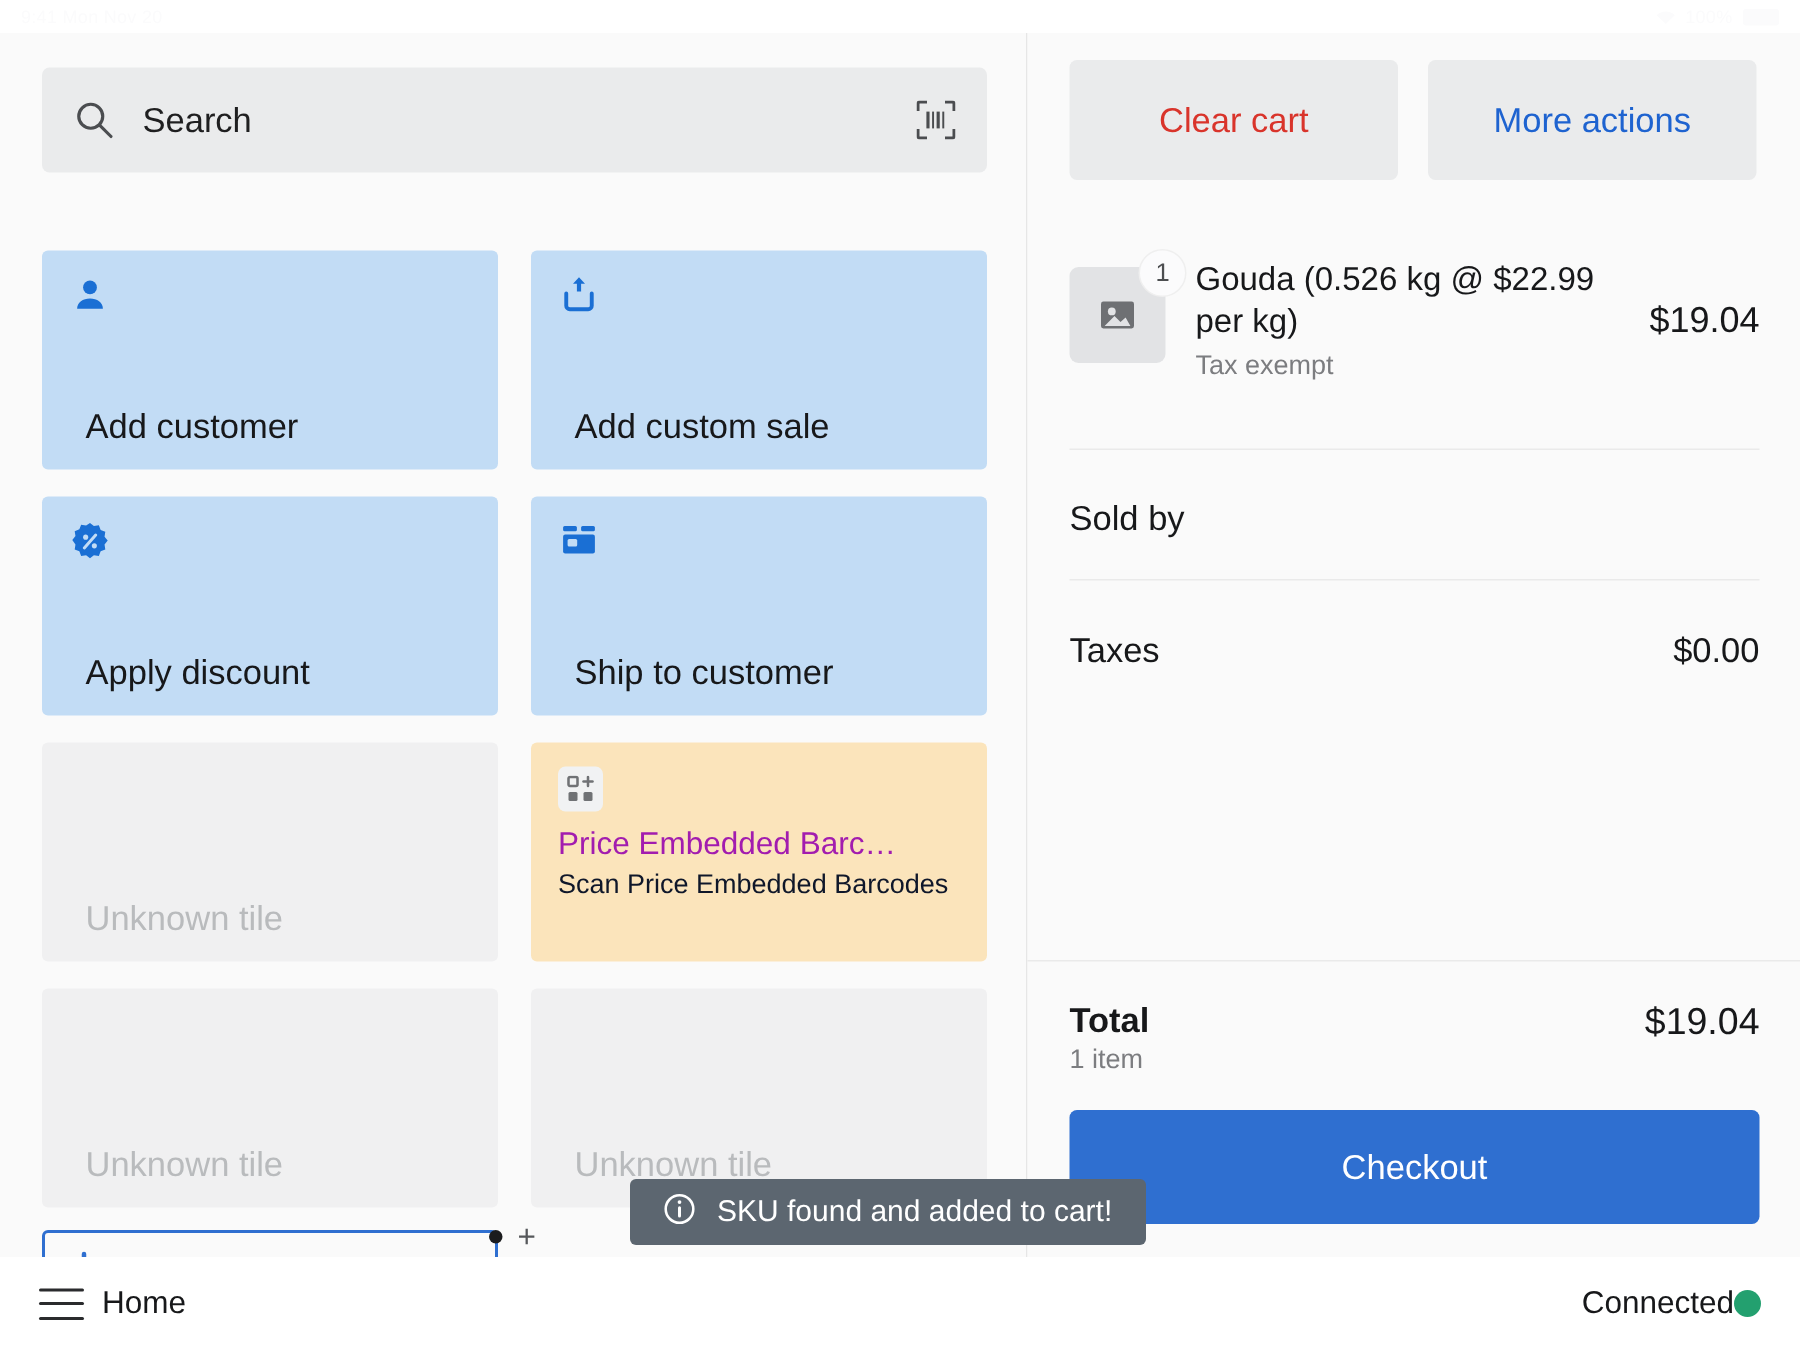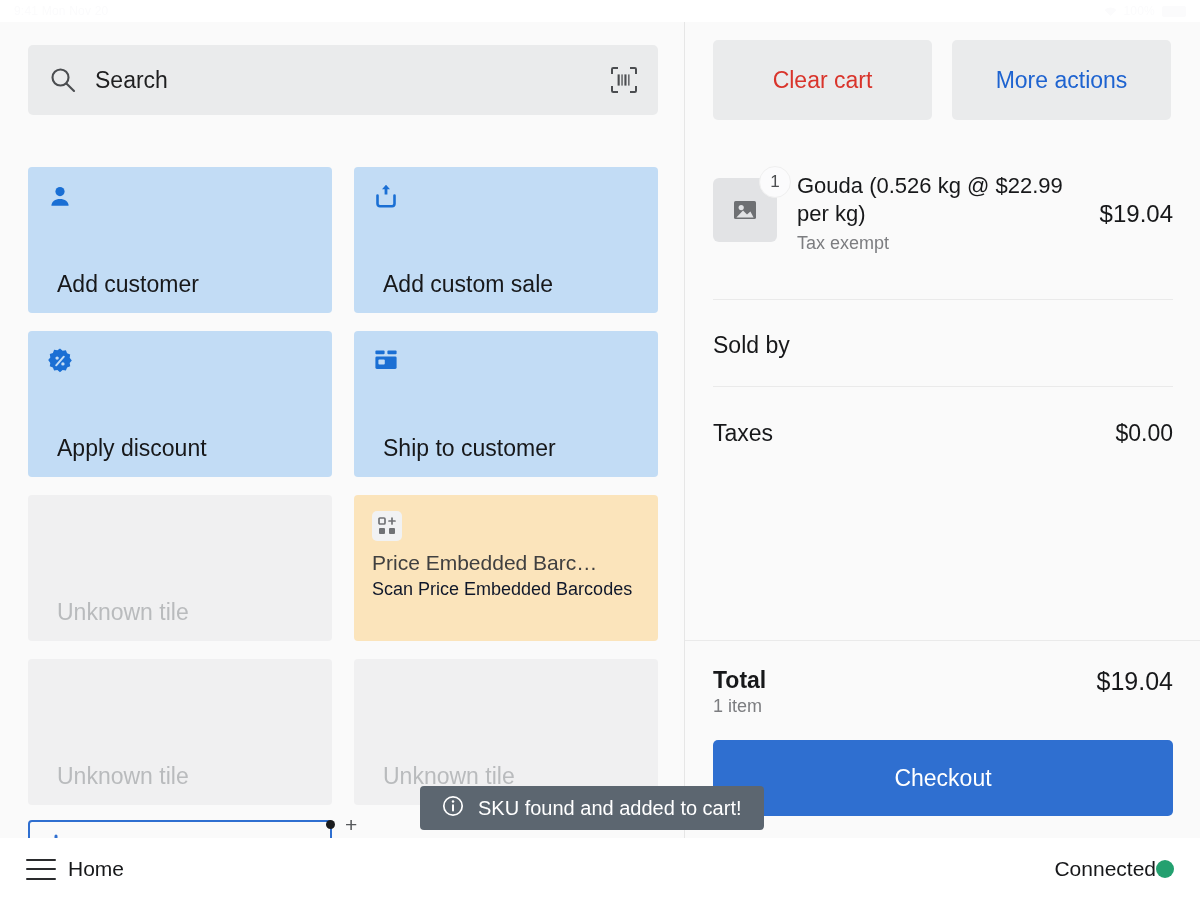--- a/index.html
+++ b/index.html
@@ -62,21 +62,21 @@
   .tile-label {
     position: absolute; left: 18px; bottom: 15px;
     font-size: 23px; color: #17181a; margin-left: 11px;
   }
   .tile.empty .tile-label { color: #b9bbbd; }
   .tile.amber .tile-ico-wrap {
     width: 30px; height: 30px; background: #f1f2f3; border-radius: 5px;
     display: flex; align-items: center; justify-content: center;
   }
   .tile.amber .amber-title {
-    font-size: 21px; color: #404040; margin-top: 10px; font-weight: 400;
+    font-size: 21px; color: #a21caf; margin-top: 10px; font-weight: 400;
     white-space: nowrap; overflow: hidden;
   }
   .tile.amber .amber-sub {
     font-size: 18px; color: #0f172a; margin-top: 3px; line-height: 1.28;
   }
 
   
   .add-tile {
     position: absolute; left: 28px; top: 798px; width: 304px; height: 60px;
     border: 2px solid #2f6fd0; border-radius: 4px; background: #fafafa;

